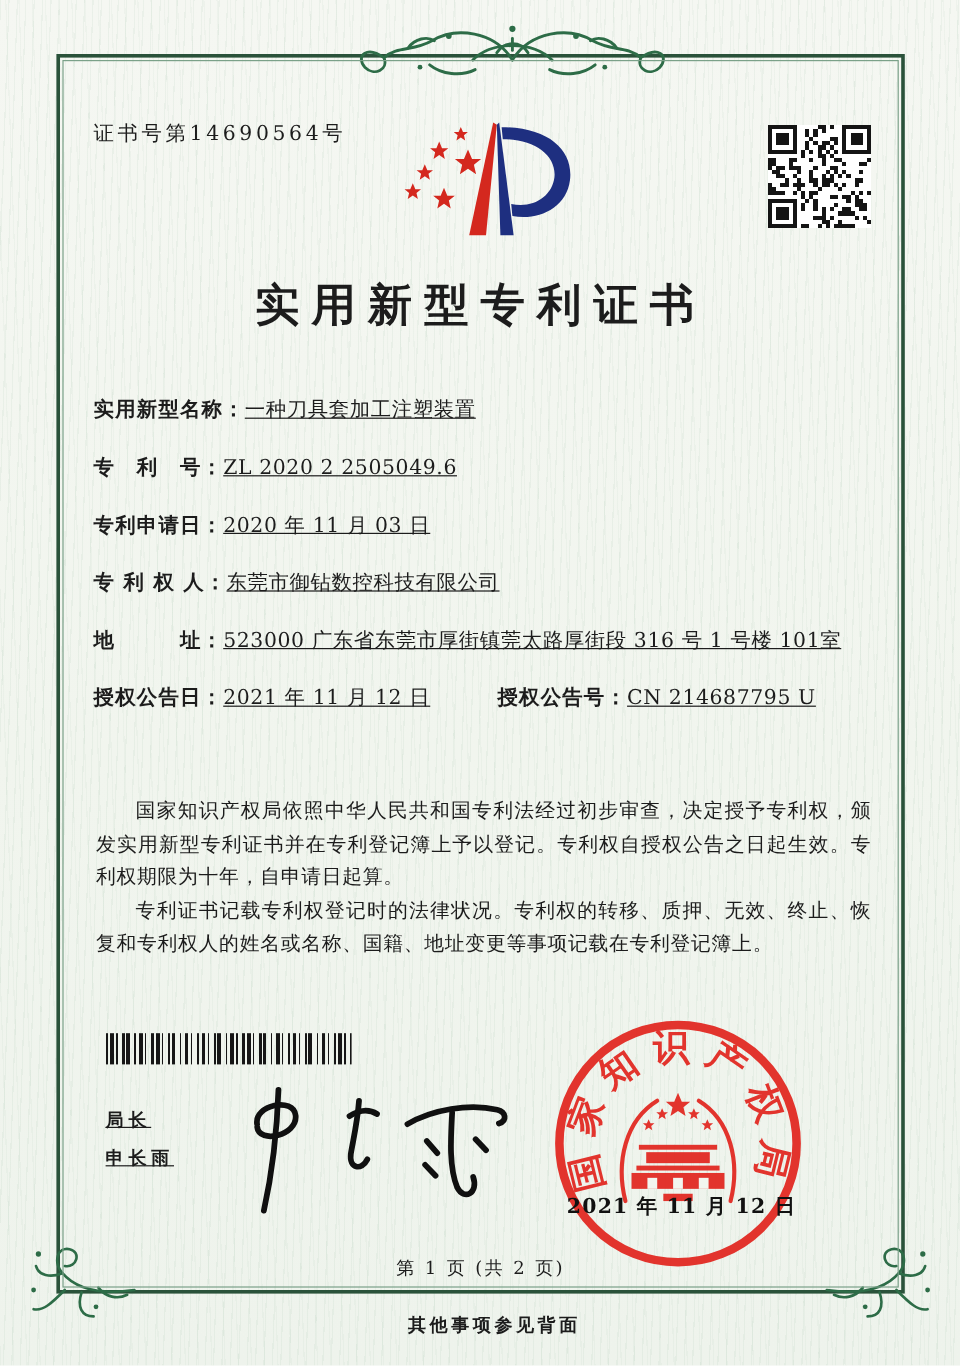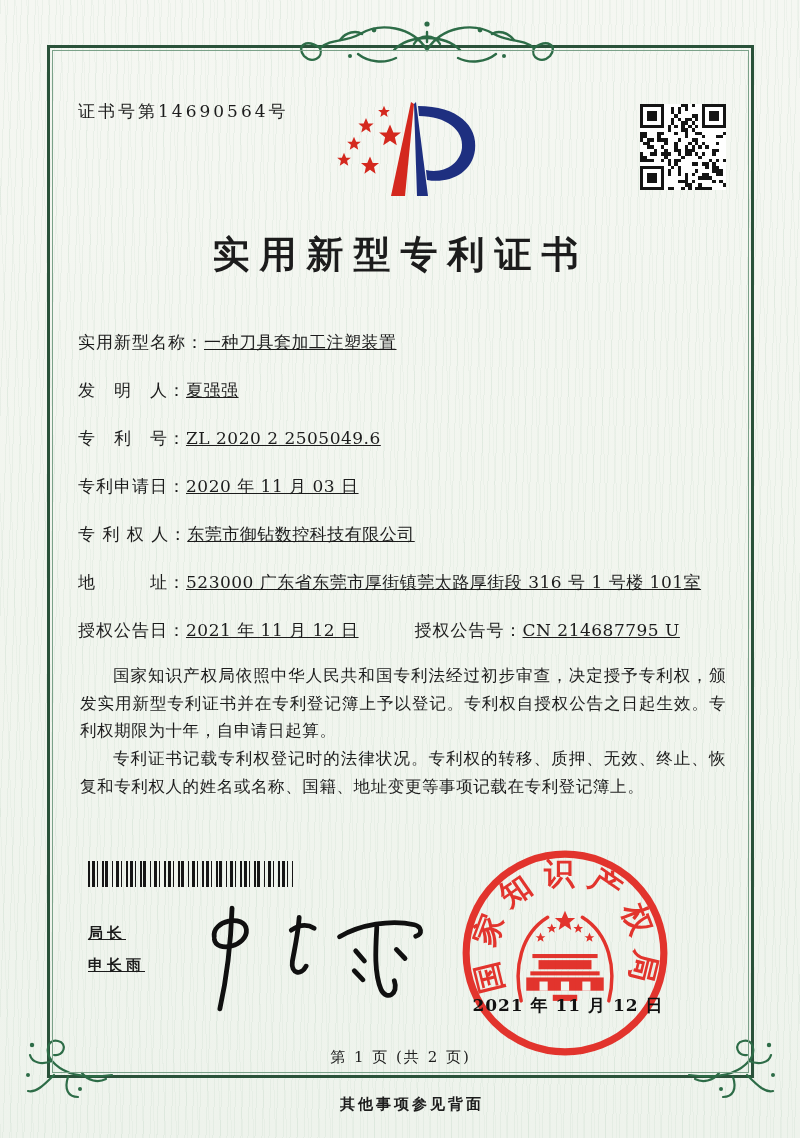--- a/index.html
+++ b/index.html
@@ -29,21 +29,21 @@
   .frame::after{
     content:"";position:absolute;inset:2px;border:1px solid var(--border_green_light);pointer-events:none;
   }
   .cert-no{position:absolute;left:28px;top:52px;font-size:17px;letter-spacing:3px;}
   .logo{position:absolute;left:282px;top:44px;width:165px;height:118px;}
   .qr{position:absolute;left:590px;top:56px;width:86px;height:86px;}
   .title{position:absolute;left:0;top:182px;width:100%;text-align:center;
     font-size:37px;font-weight:700;letter-spacing:10px;}
   .fields{position:absolute;left:28px;top:281px;width:652px;font-size:17px;line-height:27px;}
   .field-row{display:flex;margin-bottom:21px;}
-  .field-label{white-space:nowrap;font-weight:400;letter-spacing:1px;}
+  .field-label{white-space:nowrap;font-weight:700;letter-spacing:1px;}
   .field-value{flex:1;letter-spacing:0.5px;text-decoration:underline;}
   .grant-row{display:flex;margin-bottom:0;}
   .grant-pair{display:flex;}
   .grant-pair + .grant-pair{margin-left:56px;align-items:center;}
   .paragraphs{position:absolute;left:30px;top:614px;width:646px;font-size:16.5px;
     line-height:1.68;text-align:justify;letter-spacing:0.6px;}
   .paragraphs p{margin:0;text-indent:2em;}
   .barcode{position:absolute;left:38px;top:813px;width:205px;height:26px;
     background:repeating-linear-gradient(90deg,
       #161616 0 2px,rgba(0,0,0,0) 2px 4px,
@@ -328,24 +328,20 @@
     </svg>
 
     <div class="title">实用新型专利证书</div>
 
     <div class="fields">
       <div class="field-row">
         <span class="field-label">实用新型名称：</span>
         <span class="field-value">一种刀具套加工注塑装置</span>
       </div>
       <div class="field-row">
-        <span class="field-label">发　明　人：</span>
-        <span class="field-value">夏强强</span>
-      </div>
-      <div class="field-row">
         <span class="field-label">专　利　号：</span>
         <span class="field-value">ZL 2020 2 2505049.6</span>
       </div>
       <div class="field-row">
         <span class="field-label">专利申请日：</span>
         <span class="field-value">2020 年 11 月 03 日</span>
       </div>
       <div class="field-row">
         <span class="field-label">专 利 权 人：</span>
         <span class="field-value">东莞市御钻数控科技有限公司</span>

